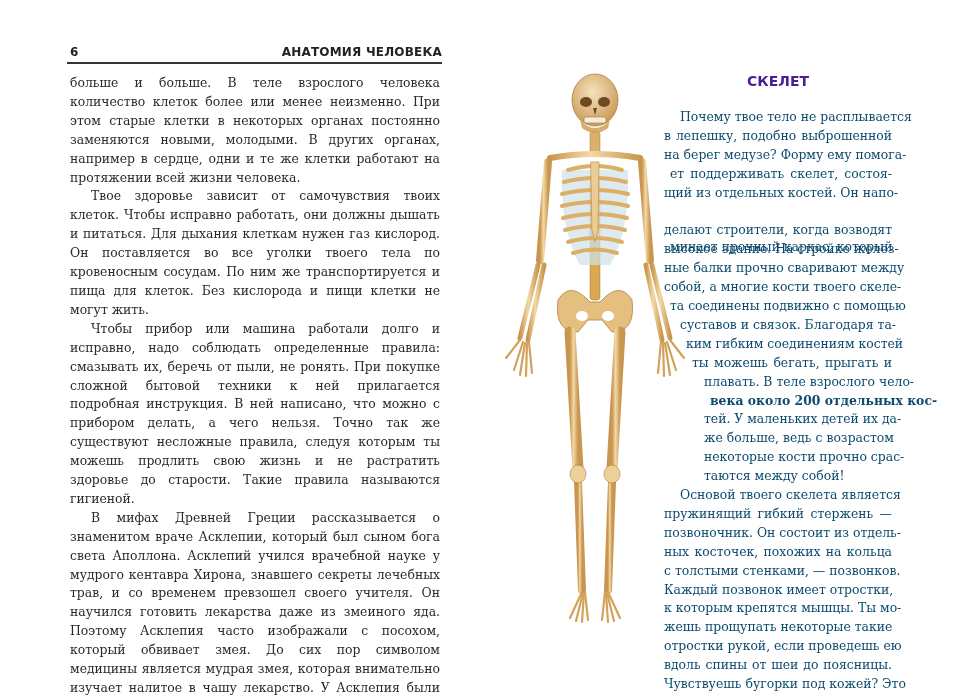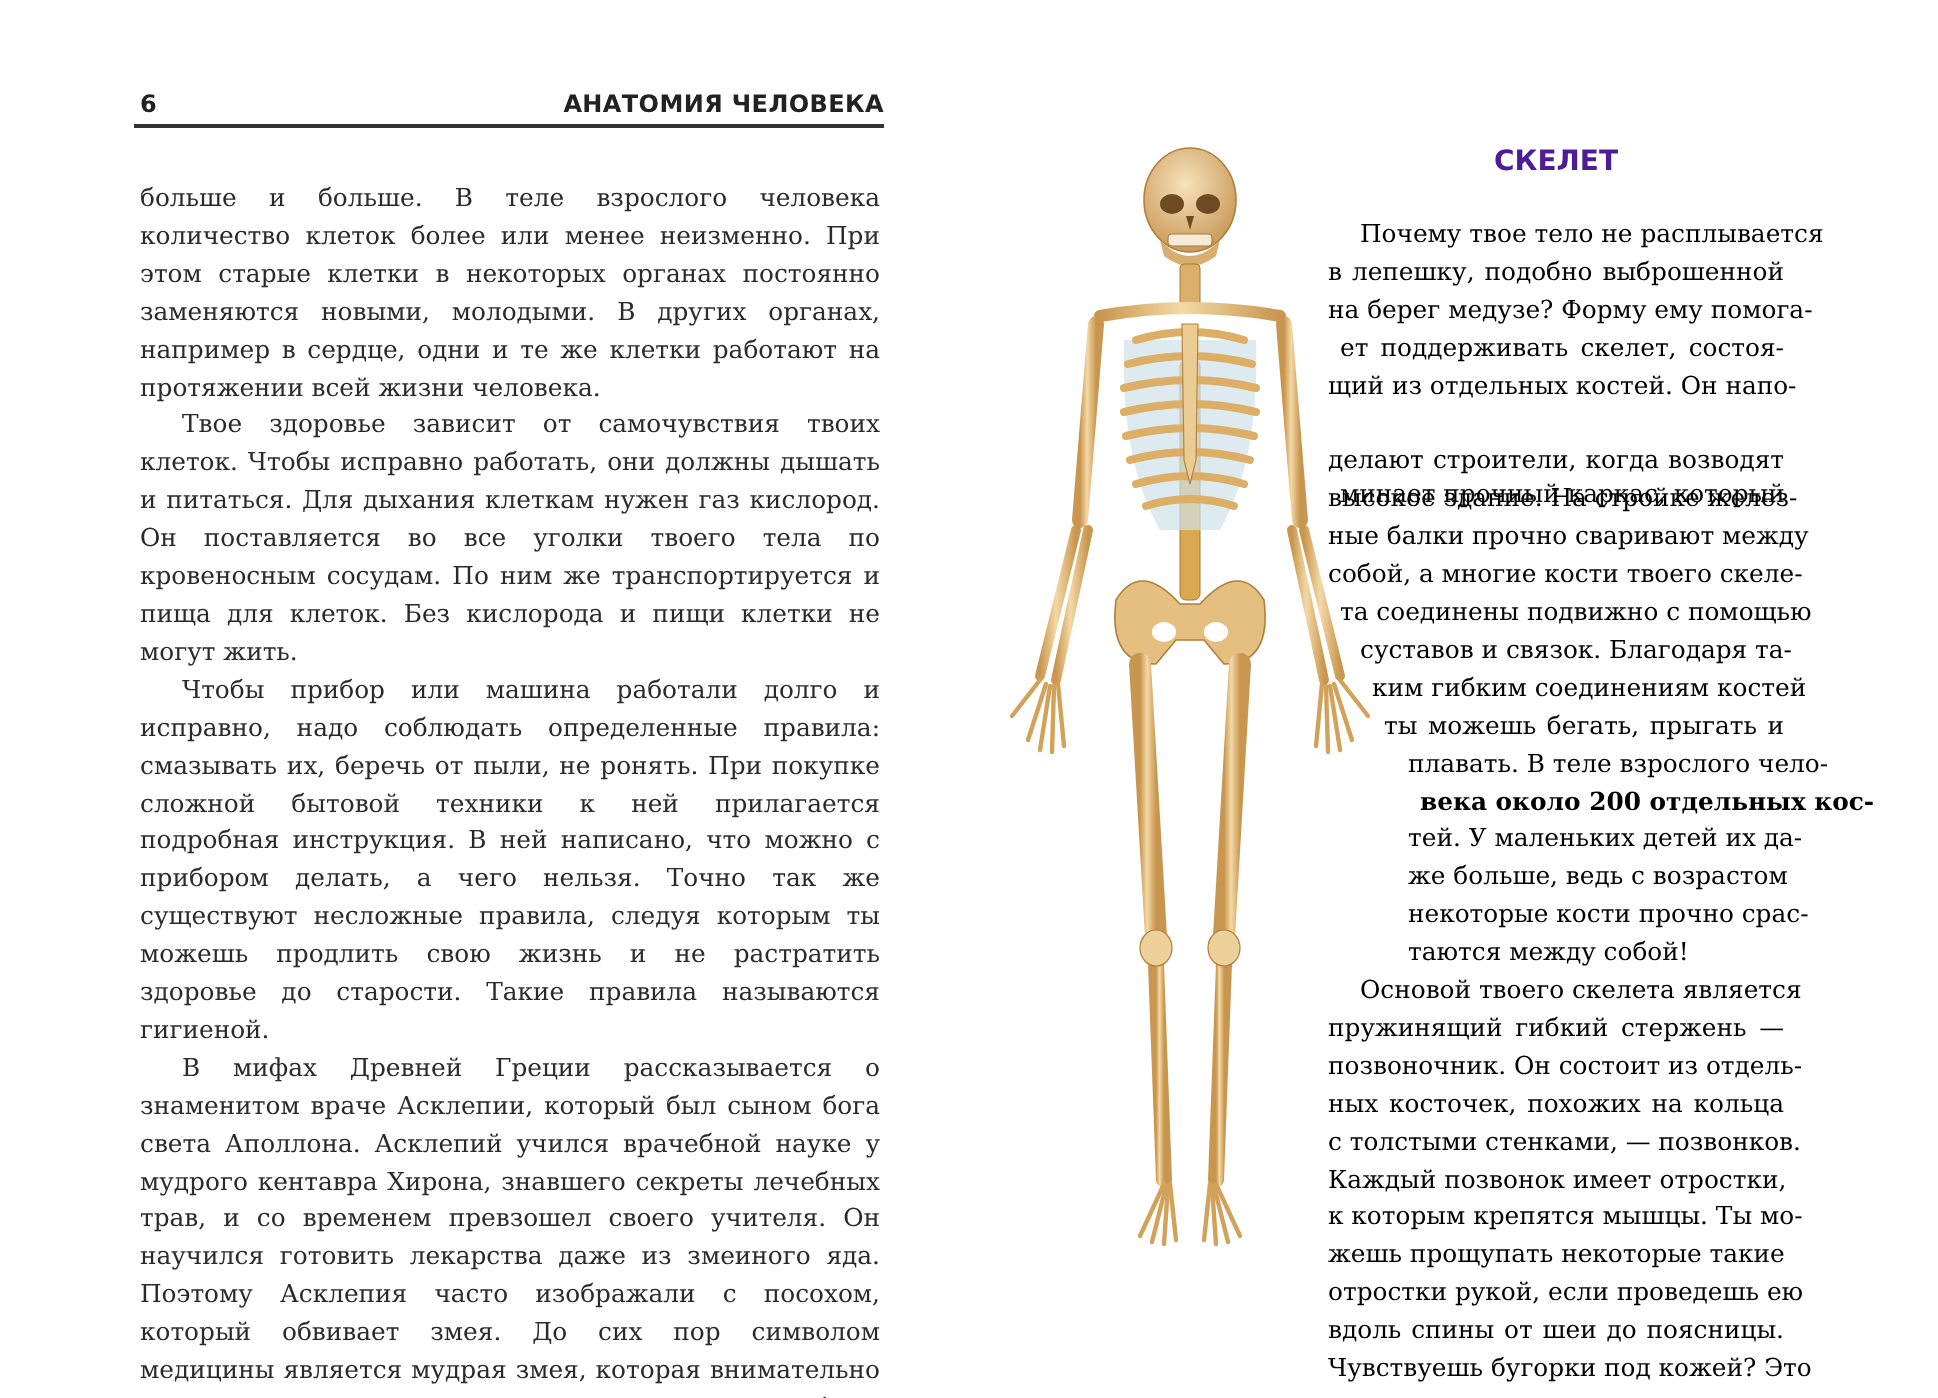--- a/index.html
+++ b/index.html
@@ -4,23 +4,23 @@
 <style>
   html, body { margin: 0; padding: 0; background: #ffffff; }
   body { width: 969px; height: 699px; position: relative; overflow: hidden; }
   .page { position: absolute; top: 0; left: 0; width: 969px; height: 699px; background: #fff; }
   .run-head { position: absolute; left: 67px; top: 44px; width: 375px; height: 18px; border-bottom: 2px solid #333; font-family: "DejaVu Sans", sans-serif; font-weight: bold; font-size: 12px; color: #222; }
   .run-head .num { position: absolute; left: 3px; top: 1px; }
   .run-head .title { position: absolute; right: 0; top: 1px; letter-spacing: 0.2px; }
   .col { position: absolute; font-family: "DejaVu Serif", serif; font-size: 12.4px; line-height: 18.9px; color: #2a2a2a; text-align: justify; }
   .col-left { left: 70px; top: 74px; width: 370px; }
   .col p { margin: 0; text-indent: 21px; }
-  .col p.first { text-indent: 0; margin-top: 16px; }
+  .col p.first { text-indent: 0; }
   .section-title { position: absolute; left: 708px; top: 73px; width: 140px; text-align: center; font-family: "DejaVu Sans", sans-serif; font-weight: bold; font-size: 14px; color: #4c1d95; }
-  .rline { position: absolute; font-family: "DejaVu Serif", serif; font-size: 12.4px; line-height: 18.9px; color: #000000; white-space: nowrap; text-align: justify; text-align-last: justify; }
+  .rline { position: absolute; font-family: "DejaVu Serif", serif; font-size: 12.4px; line-height: 18.9px; color: #0c4a6e; white-space: nowrap; text-align: justify; text-align-last: justify; }
   .skeleton { position: absolute; left: 490px; top: 70px; width: 210px; height: 560px; }
 </style>
 </head>
 <body>
 
 <div class="page">
 
   <div class="run-head">
     <span class="num">6</span>
     <span class="title">АНАТОМИЯ ЧЕЛОВЕКА</span>

